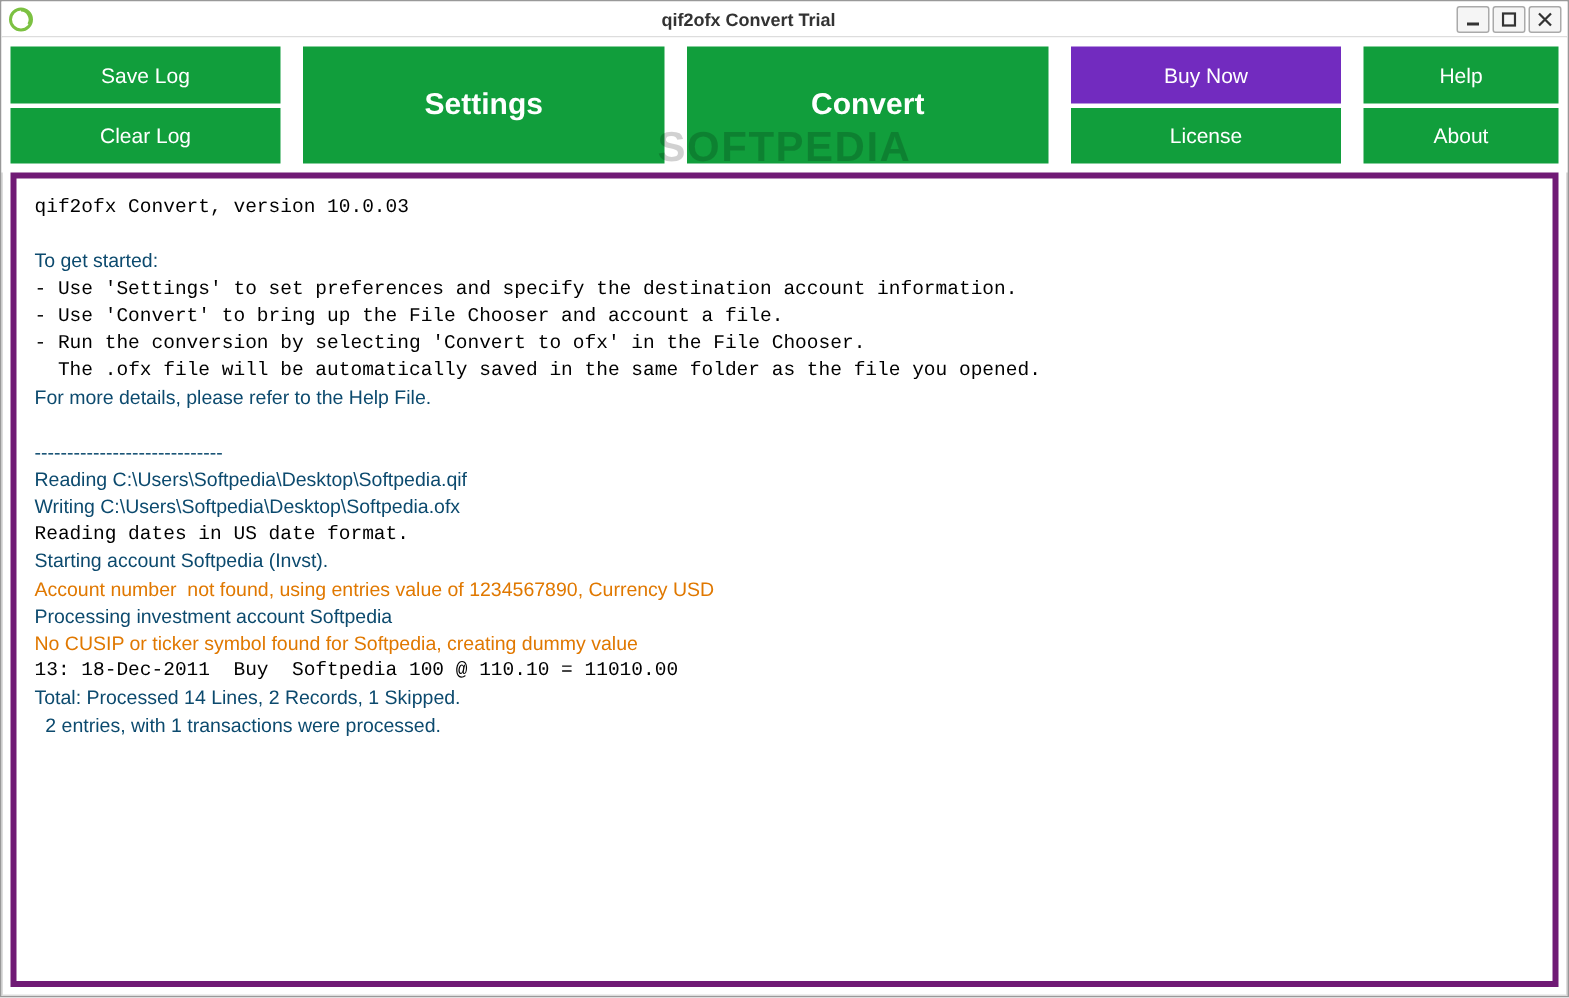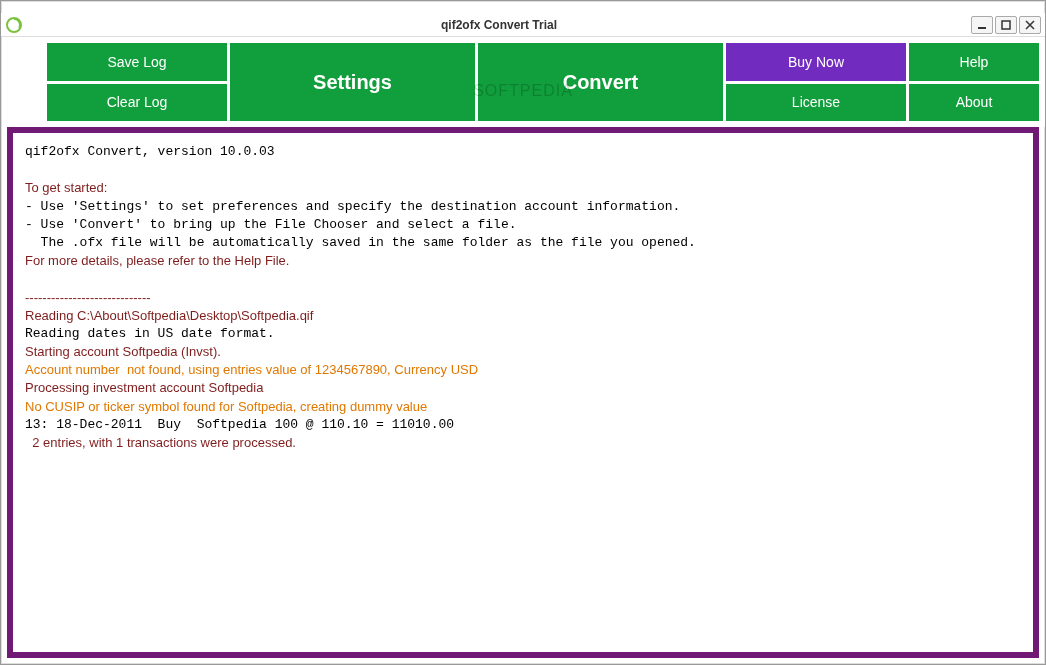--- a/index.html
+++ b/index.html
@@ -23,21 +23,20 @@
       flex-direction: column;
       box-shadow: inset 0 0 0 1px #ddd;
     }
     .titlebar {
       height: 24px;
       background: #fff;
       display: flex;
       align-items: center;
       border-bottom: 1px solid #ddd;
       padding: 0 4px;
-      margin-top: 12px;
     }
     .titlebar-icon {
       width: 18px;
       height: 18px;
       margin-right: 4px;
       display: flex;
       align-items: center;
       justify-content: center;
     }
     .titlebar-title {
@@ -64,23 +63,22 @@
       cursor: pointer;
       color: #333;
     }
     .titlebar-btn svg {
       width: 10px;
       height: 10px;
     }
     .toolbar {
       display: flex;
       padding: 6px;
-      gap: 3px;
-      background: #fff;
-      margin-left: 40px;
+      gap: 15px;
+      background: #fff;
     }
     .small-buttons {
       display: flex;
       flex-direction: column;
       gap: 3px;
       flex: 0 0 180px;
     }
     .btn-small {
       flex: 1;
       background: #119e3c;
@@ -114,46 +112,46 @@
       background: #722bbf;
     }
     .toolbar-col {
       height: 90px;
       display: flex;
     }
     .content {
       flex: 1;
       padding: 10px 12px;
       background: #fff;
-      border: 6px solid #701a75;
+      border: 4px solid #701a75;
       margin: 0 6px 6px 6px;
       overflow: auto;
       font-size: 13px;
       line-height: 1.4;
     }
     .mono {
       font-family: "Courier New", monospace;
       color: #000;
     }
     .blue {
       font-family: Arial, sans-serif;
-      color: #7f1d1d;
+      color: #0c4a6e;
     }
     .orange {
       font-family: Arial, sans-serif;
       color: #e07800;
     }
     .watermark-container {
       position: absolute;
       left: 50%;
       top: 82px;
       transform: translateX(-50%);
       pointer-events: none;
-      font-size: 16px;
-      font-weight: 400;
+      font-size: 28px;
+      font-weight: 700;
       color: rgba(0,0,0,0.18);
       letter-spacing: 1px;
       z-index: 5;
       font-family: Arial, sans-serif;
     }
     .content p {
       white-space: pre-wrap;
     }
   </style>
 </head>
@@ -204,27 +202,30 @@
     </div>
   </div>
 
   <div class="watermark-container">SOFTPEDIA</div>
 
   <div class="content">
     <p class="mono">qif2ofx Convert, version 10.0.03</p>
     <br>
     <p class="blue">To get started:</p>
     <p class="mono">- Use 'Settings' to set preferences and specify the destination account information.</p>
-    <p class="mono">- Use 'Convert' to bring up the File Chooser and select a file.</p>
+    <p class="mono">- Use 'Convert' to bring up the File Chooser and account a file.</p>
+    <p class="mono">- Run the conversion by selecting 'Convert to ofx' in the File Chooser.</p>
     <p class="mono">  The .ofx file will be automatically saved in the same folder as the file you opened.</p>
     <p class="blue">For more details, please refer to the Help File.</p>
     <br>
     <p class="blue">-----------------------------</p>
-    <p class="blue">Reading C:\About\Softpedia\Desktop\Softpedia.qif</p>
+    <p class="blue">Reading C:\Users\Softpedia\Desktop\Softpedia.qif</p>
+    <p class="blue">Writing C:\Users\Softpedia\Desktop\Softpedia.ofx</p>
     <p class="mono">Reading dates in US date format.</p>
     <p class="blue">Starting account Softpedia (Invst).</p>
     <p class="orange">Account number  not found, using entries value of 1234567890, Currency USD</p>
     <p class="blue">Processing investment account Softpedia</p>
     <p class="orange">No CUSIP or ticker symbol found for Softpedia, creating dummy value</p>
     <p class="mono">13: 18-Dec-2011  Buy  Softpedia 100 @ 110.10 = 11010.00</p>
+    <p class="blue">Total: Processed 14 Lines, 2 Records, 1 Skipped.</p>
     <p class="blue">  2 entries, with 1 transactions were processed.</p>
   </div>
 </div>
 
 </body></html>

